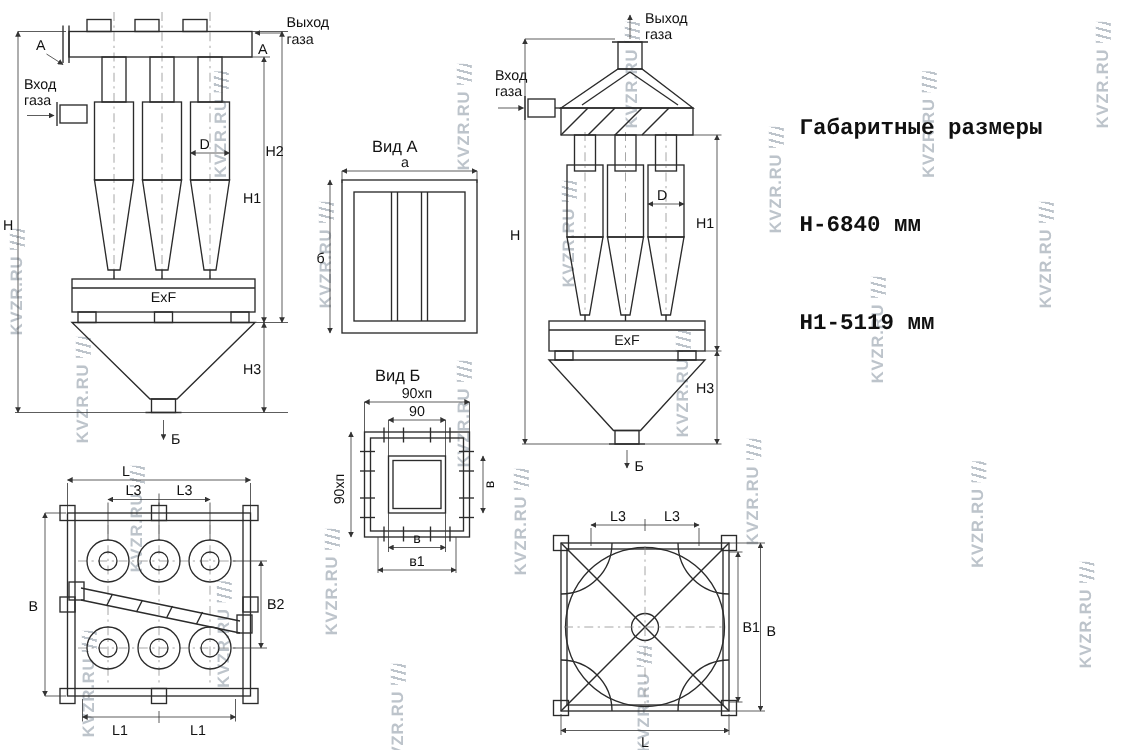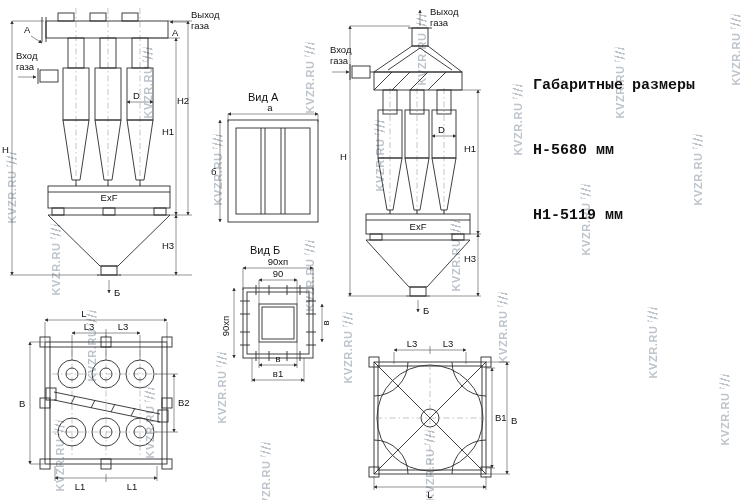--- a/index.html
+++ b/index.html
@@ -413,21 +413,21 @@
       <text class="lbl" x="511" y="424">B</text>
       <line class="dl" x1="374" y1="487" x2="486" y2="487" marker-start="url(#arr)" marker-end="url(#arr)"></line>
       <line class="dl" x1="374" y1="476" x2="374" y2="490"></line>
       <line class="dl" x1="486" y1="476" x2="486" y2="490"></line>
       <text class="lbl" x="430" y="498" text-anchor="middle">L</text>
     </g>
   </svg>
 
   <div class="specs">
     <div>Габаритные размеры</div>
-    <div>H-5680 мм</div>
+    <div>H-6840 мм</div>
     <div>H1-5119 мм</div>
     
     
     
     
     
     
     
     
     

